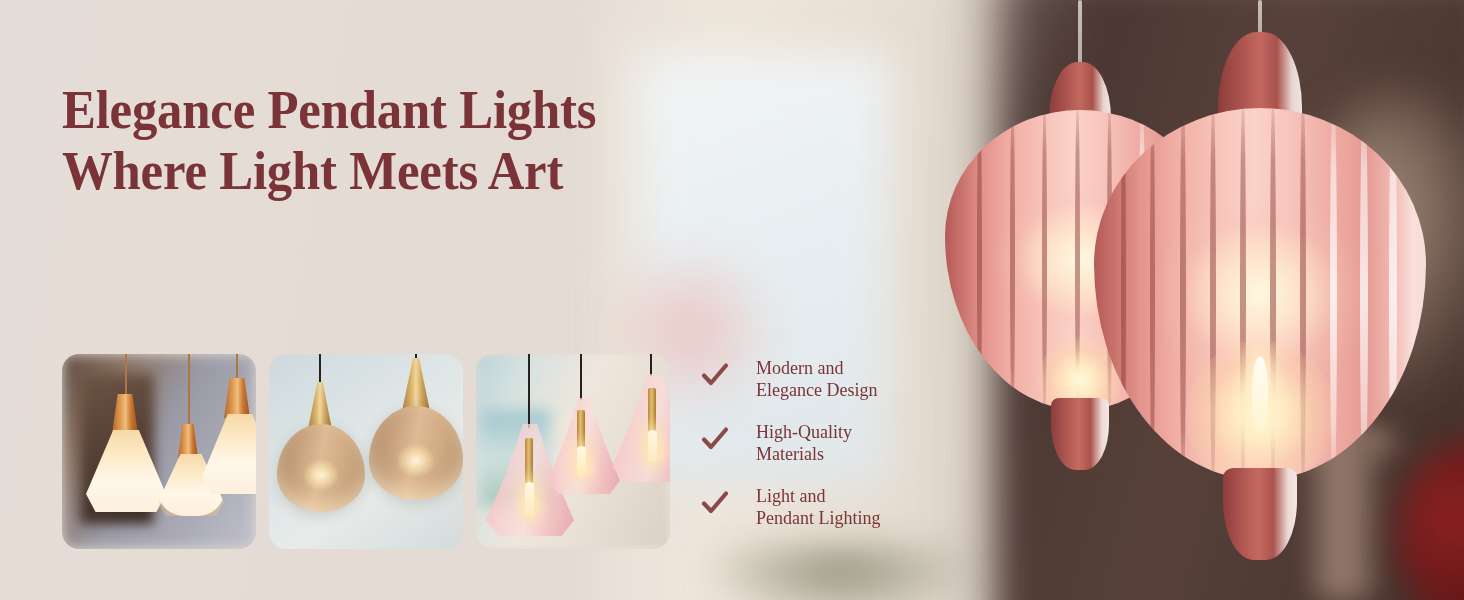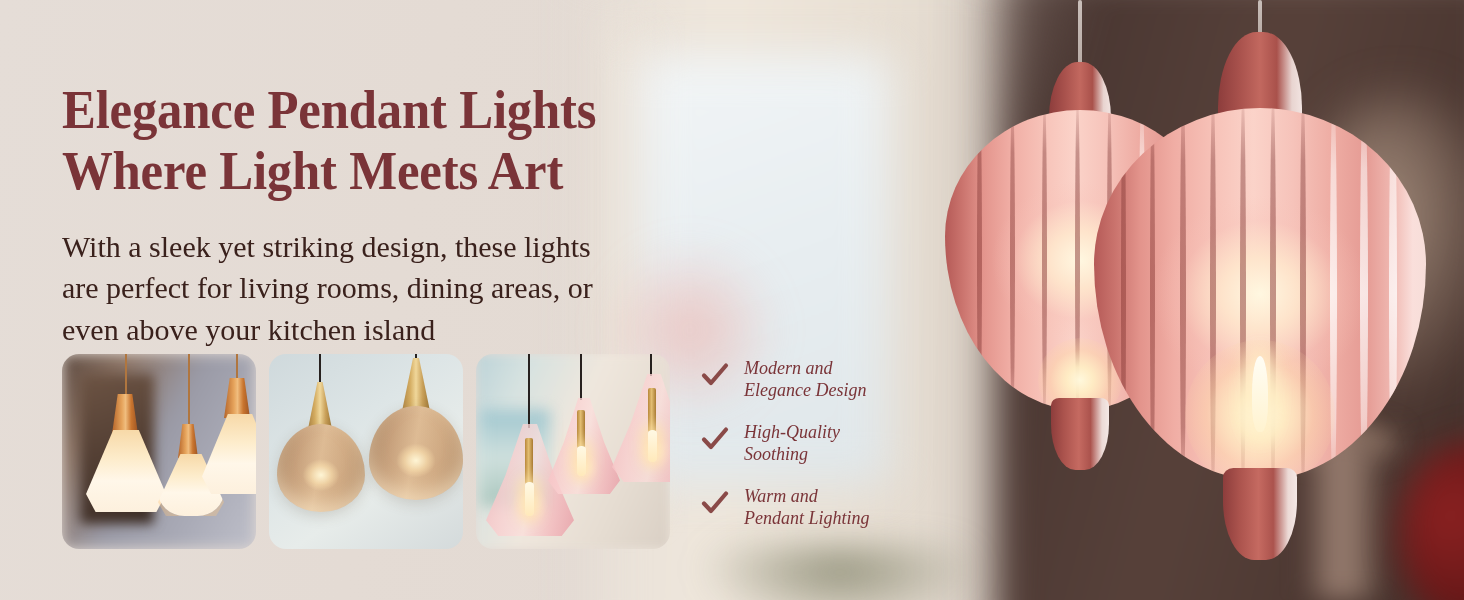--- a/index.html
+++ b/index.html
@@ -250,21 +250,21 @@
   .pink-bulb { position: absolute; width: 9px; border-radius: 4px;
     background: linear-gradient(180deg,#fff9e4,#ffe9ba);
     box-shadow: 0 0 14px 6px rgba(255,228,170,0.85); }
   .blackcord { position: absolute; width: 2px; background: #27211f; }
 
   
   .features {
     position: absolute; left: 700px; top: 358px; z-index: 5;
     display: flex; flex-direction: column; gap: 20px;
   }
-  .feature { display: flex; align-items: flex-start; gap: 14px; font-style: italic; }
+  .feature { display: flex; align-items: flex-start; gap: 26px; }
   .check { flex: 0 0 auto; width: 30px; height: 30px; margin-top: 2px; }
   .feature-text {
     color: #7a3438; font-size: 18px; line-height: 1.22; font-weight: normal;
     max-width: 200px;
   }
   .feature-text span { display: block; white-space: nowrap; }
 </style>
 </head>
 <body>
 
@@ -321,25 +321,20 @@
       <div class="filament"></div>
     </div>
     <div class="base"></div>
   </div>
 
   <h1 class="headline">
     <span class="l1">Elegance Pendant Lights</span>
     <span class="l2">Where Light Meets Art</span>
   </h1>
 
-  <p class="subhead">
-    <span>With a sleek yet striking design, these lights</span>
-    <span>are perfect for living rooms, dining areas, or</span>
-    <span>even above your kitchen island</span>
-  </p>
 
   <div class="thumbs">
 
     <div class="thumb">
       <div class="t1-bg"></div>
       <div class="t1-frame"></div>
       <div class="wire" style="left:63px;top:0;height:42px;"></div>
       <div class="cone-top" style="left:50px;top:40px;width:26px;height:40px;"></div>
       <div class="cone" style="left:24px;top:76px;width:80px;height:82px;"></div>
       <div class="wire" style="left:126px;top:0;height:72px;"></div>
@@ -394,31 +389,31 @@
     </li>
 
     <li class="feature">
       <span class="check">
         <svg viewBox="0 0 30 30" width="30" height="30" aria-hidden="true">
           <path d="M4 15.5 L11 23 L26 5.5" fill="none" stroke="#8a4a48" stroke-width="4.2" stroke-linecap="round" stroke-linejoin="round"></path>
         </svg>
       </span>
       <span class="feature-text">
         <span>High-Quality</span>
-        <span>Soothing</span>
+        <span>Materials</span>
       </span>
     </li>
 
     <li class="feature">
       <span class="check">
         <svg viewBox="0 0 30 30" width="30" height="30" aria-hidden="true">
           <path d="M4 15.5 L11 23 L26 5.5" fill="none" stroke="#8a4a48" stroke-width="4.2" stroke-linecap="round" stroke-linejoin="round"></path>
         </svg>
       </span>
       <span class="feature-text">
-        <span>Warm and</span>
+        <span>Light and</span>
         <span>Pendant Lighting</span>
       </span>
     </li>
 
   </ul>
 
 </div>
 
 </body></html>

